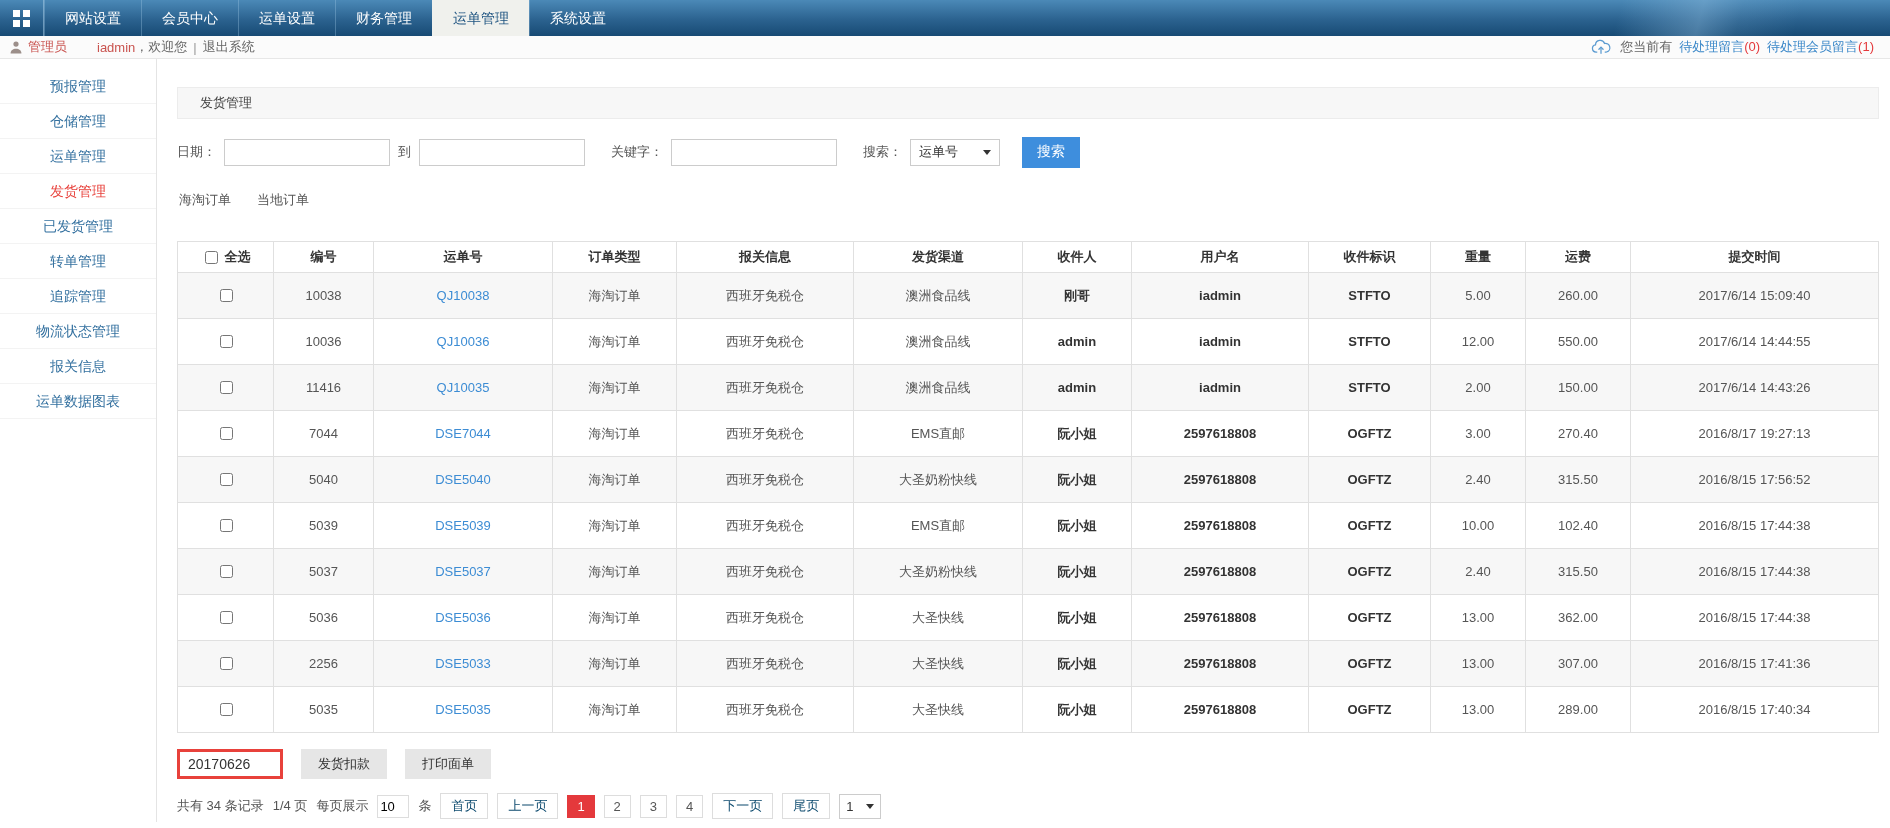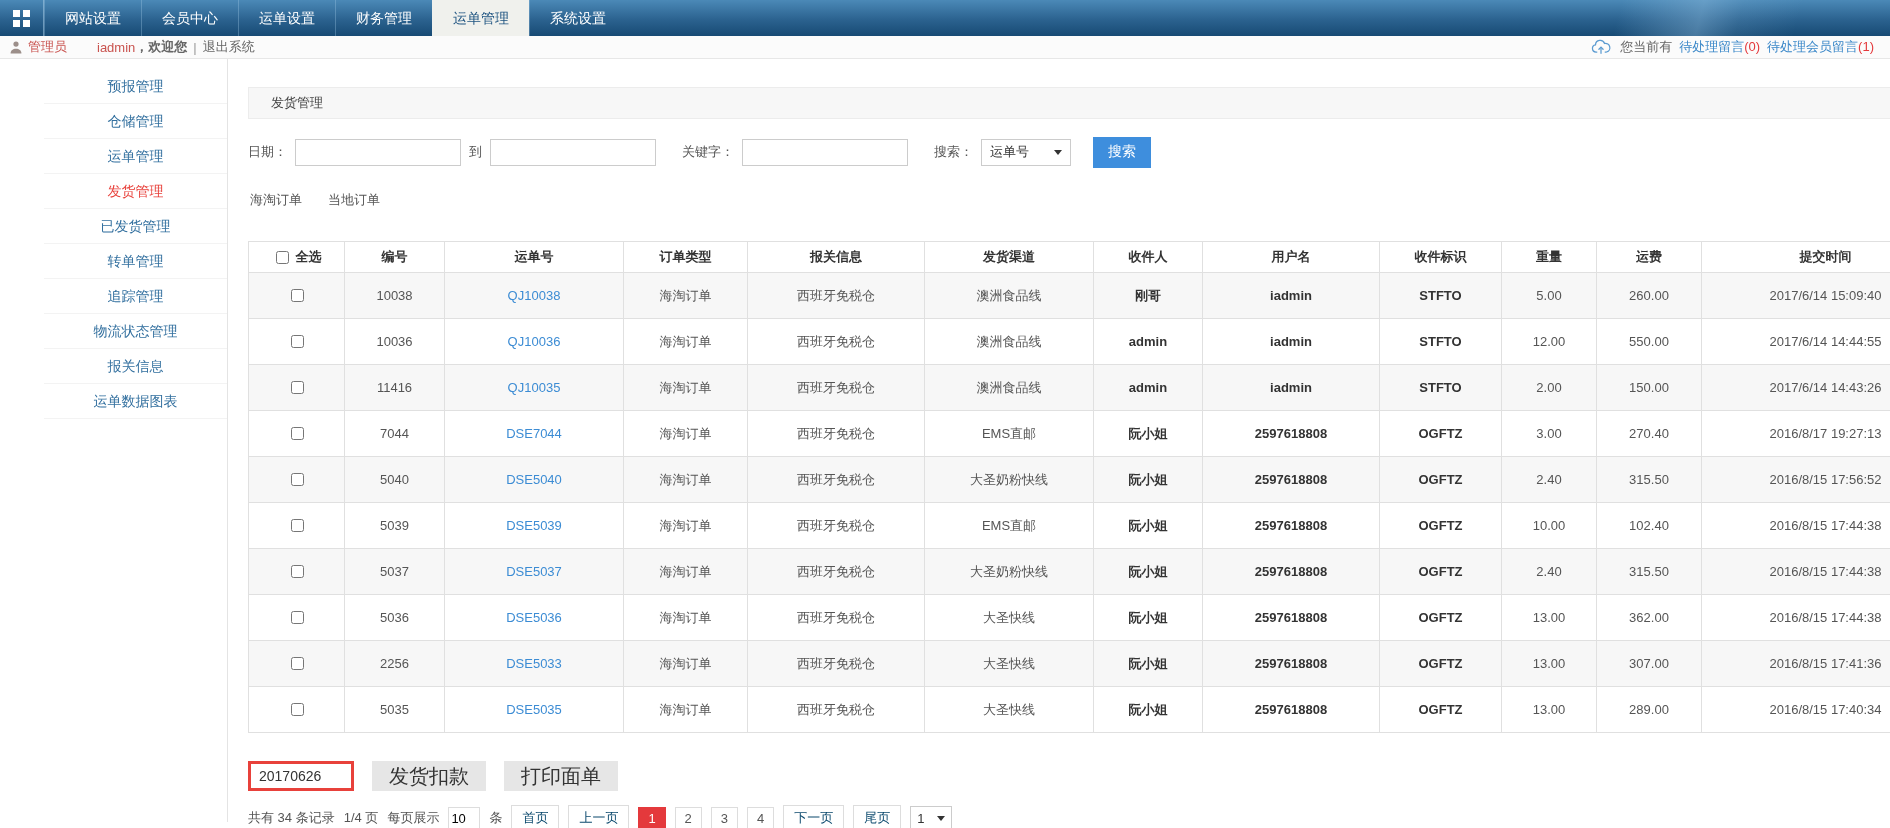--- a/index.html
+++ b/index.html
@@ -35,30 +35,30 @@
   
   .userbar {
     height:23px; background:#fbfbfb; border-bottom:1px solid #e7e7e7;
     display:flex; align-items:center; justify-content:space-between;
     padding:0 16px 0 10px; color:#666;
   }
   .ub-left { display:flex; align-items:center; }
   .person-icon { display:flex; margin-right:6px; }
   .role { color:#c9534f; margin-right:30px; }
   .uname { color:#c9534f; }
-  .welcome { color:#666;font-weight:bold; }
+  .welcome { color:#666; }
   .sep { margin:0 6px; color:#999; }
   .logout { color:#666; text-decoration:none; cursor:pointer; }
   .ub-right { display:flex; align-items:center; gap:7px; color:#666; }
   .ub-right .msg-link { color:#3a87c8; text-decoration:none; cursor:pointer; }
   .red { color:#e4393c; font-style:normal; }
   .cloud-icon { display:flex; margin-right:2px; }
   
   .layout { display:flex; height:763px; }
-  .sidebar { width:184px; border-right:1px solid #e4e4e4; padding-top:10px; flex:none;margin-left:44px; }
+  .sidebar { width:157px; border-right:1px solid #e4e4e4; padding-top:10px; flex:none; }
   .side-item {
     height:35px; line-height:35px; text-align:center; color:#33709f;
     font-size:14px; border-bottom:1px solid #f3f3f3; cursor:pointer; white-space:nowrap;
   }
   .side-item.active { color:#e8423c; }
   .main { flex:1; padding:0 12px 0 20px; }
   
   .panel-title {
     margin-top:28px; height:32px; line-height:30px; background:#f7f7f7;
     border:1px solid #ececec; padding-left:22px; color:#444;
@@ -84,28 +84,28 @@
   table.grid { border-collapse:collapse; table-layout:fixed; width:1701px; margin-top:32px; }
   .grid th, .grid td { border:1px solid #e0e0e0; text-align:center; overflow:hidden; white-space:nowrap; }
   .grid th { height:31px; color:#333; font-weight:bold; font-size:13px; background:#fff; }
   .grid td { height:46px; font-size:13px; color:#555; background:#fff; }
   .grid tbody tr:nth-child(odd) td { background:#f7f7f7; }
   .grid td.link { color:#3c8cd4; cursor:pointer; }
   .grid td.strong { color:#333; font-weight:bold; }
   .selall { display:inline-flex; align-items:center; gap:4px; cursor:pointer;justify-content:flex-end; }
   .grid input[type=checkbox] { width:13px; height:13px; cursor:pointer; }
   
-  .actions { margin-top:28px; display:flex; align-items:center; gap:18px; }
+  .actions { margin-top:16px; display:flex; align-items:center; gap:18px; }
   .batch-input {
     width:106px; height:30px; border:3px solid #e8413b; padding:0 8px;
     font-size:14px; color:#333; outline:none; font-family:inherit;
   }
   .btn-gray {
     height:30px; padding:0 17px; background:#e6e6e6; border:none; color:#333;
-    font-size:20px; cursor:pointer; font-family:inherit; white-space:nowrap;
+    font-size:13px; cursor:pointer; font-family:inherit; white-space:nowrap;
   }
   
   .pagination { margin-top:14px; display:flex; align-items:center; gap:9px; color:#555; }
   .pg-text { white-space:nowrap; }
   .pg-input { width:32px; height:23px; border:1px solid #ddd; font-size:13px; outline:none; }
   .pg-btn { border:1px solid #ddd; background:#fff; padding:3px 10px; color:#0c4a6e; cursor:pointer; text-decoration:none; white-space:nowrap; }
   .pg-pages { display:flex; gap:9px; }
   .pg-num { border:1px solid #ddd; padding:3px 9px; color:#555; cursor:pointer; }
   .pg-num.current { background:#e4393c; border-color:#e4393c; color:#fff; }
   .select.small { width:42px; height:25px; padding:0 6px; }

